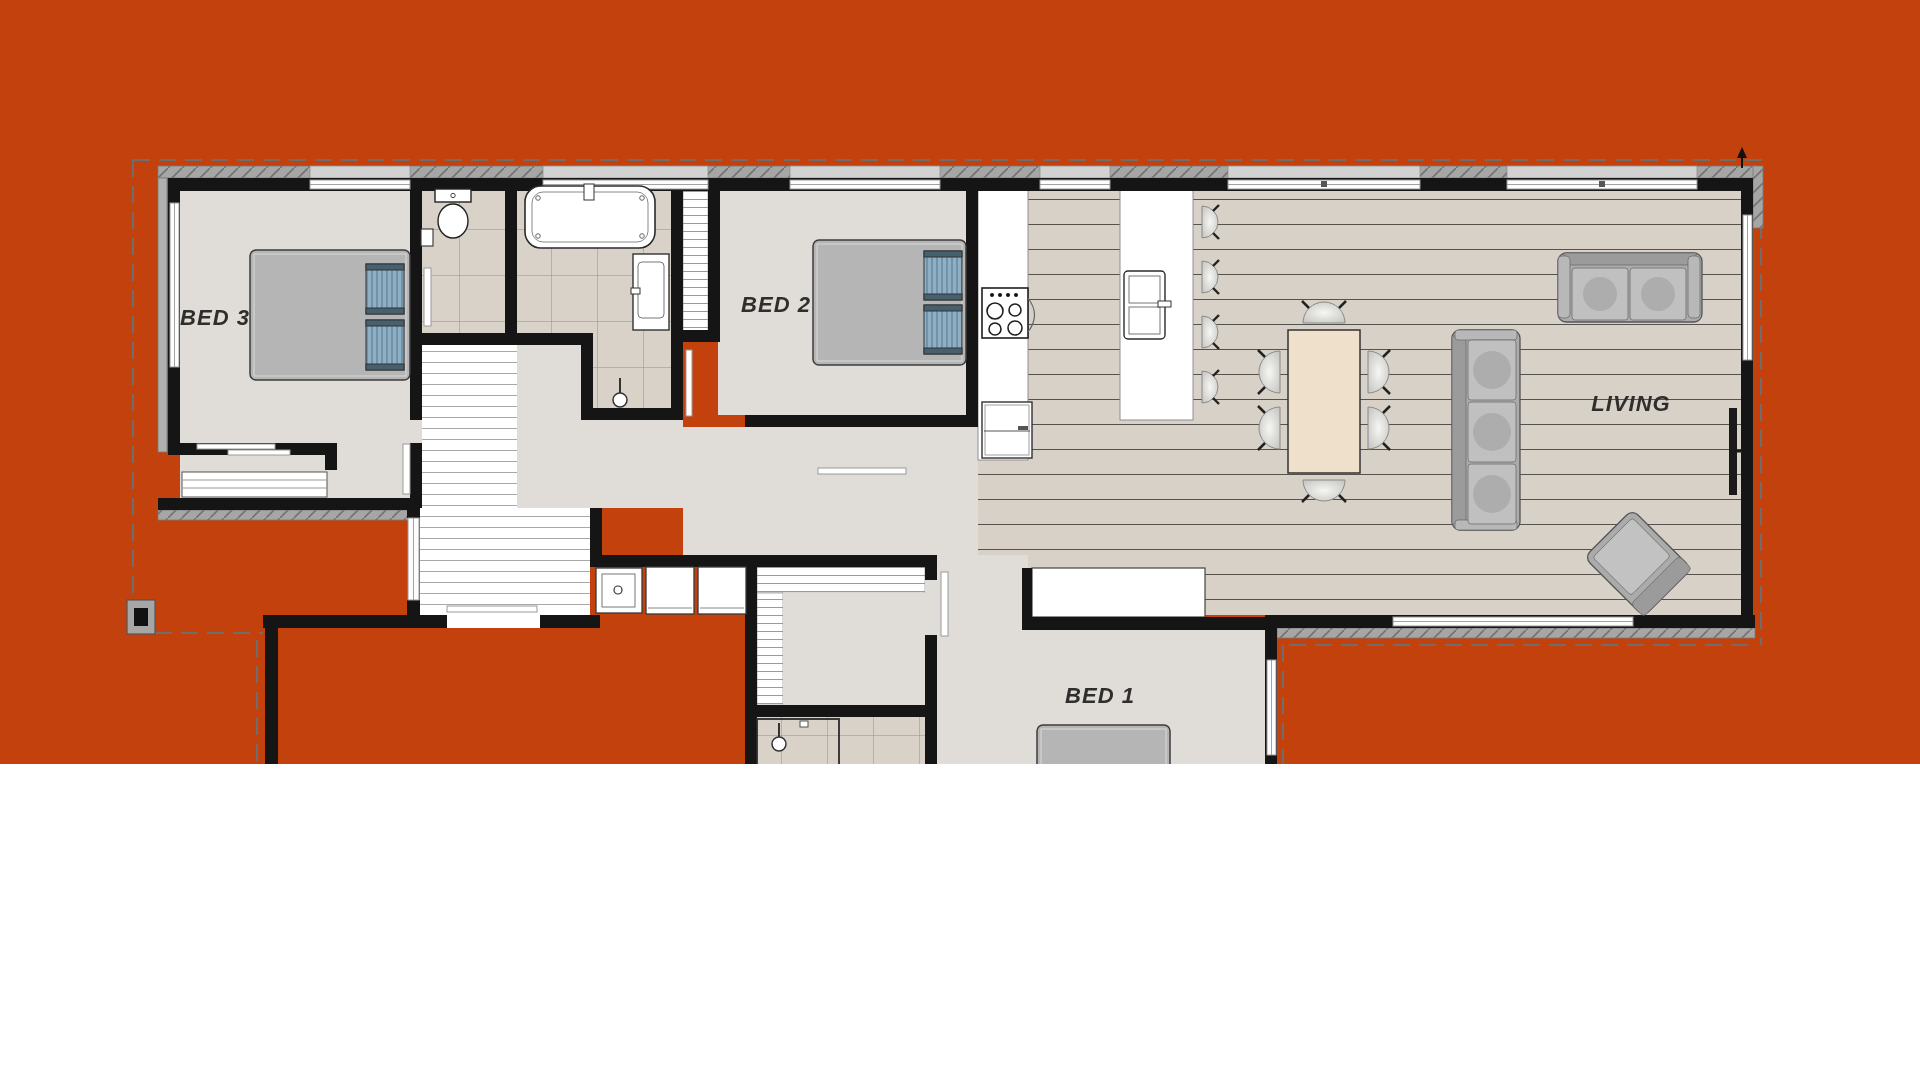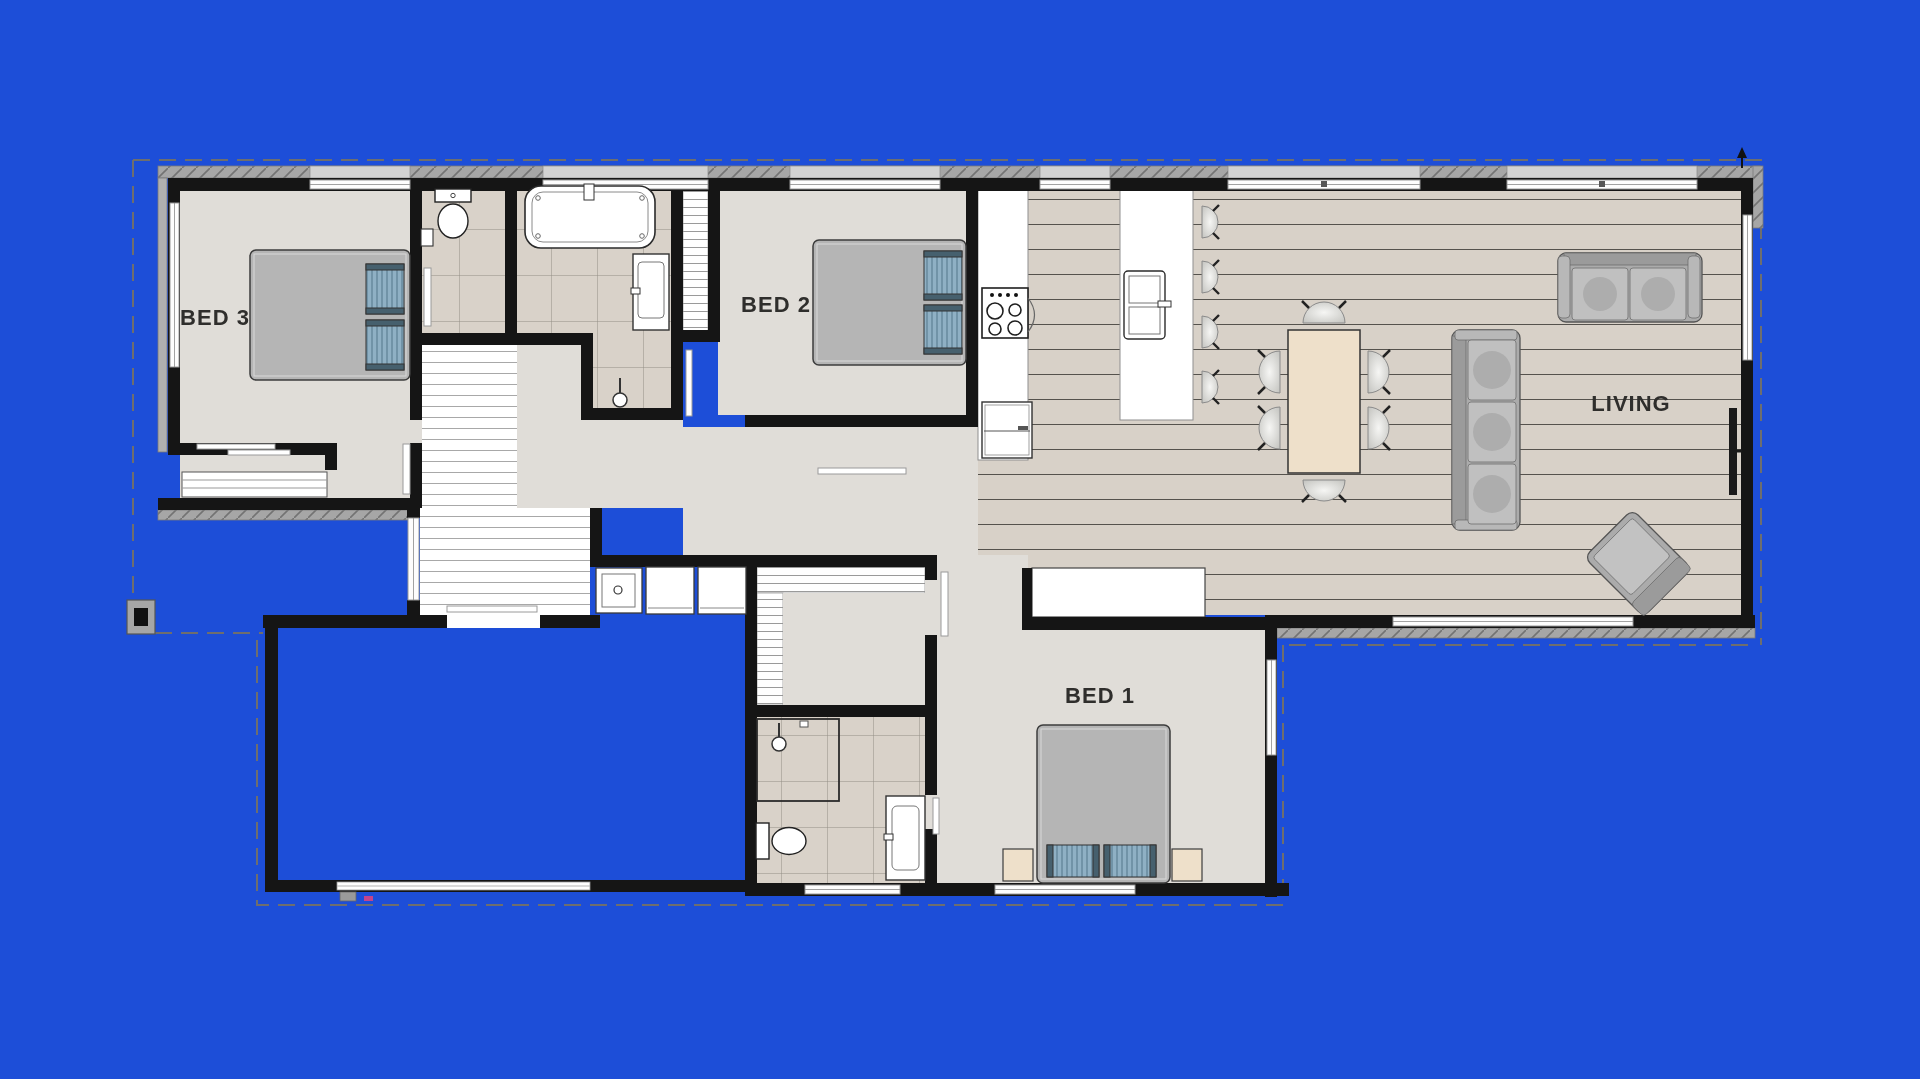--- a/index.html
+++ b/index.html
@@ -1,17 +1,17 @@
 <!DOCTYPE html>
 <html><head>
 <meta charset="utf-8">
 <style>
   html,body{margin:0;padding:0;background:#ffffff;}
-  .canvas{position:relative;width:1920px;height:1079px;background:#1d4ed8;overflow:hidden;
-          font-family:"Liberation Sans", sans-serif;}
+  .canvas{position:relative;width:1920px;height:764px;background:#c2410c;overflow:hidden;
+          font-family:"Liberation Sans", sans-serif;font-style:italic;}
   svg{position:absolute;left:0;top:0;}
   text.room-label{font-family:"Liberation Sans", sans-serif;font-weight:bold;font-size:22px;
                   fill:#2f2e2c;letter-spacing:1px;}
 </style>
 </head>
 <body>
 
 <div class="canvas">
 <svg width="1920" height="1079" viewBox="0 0 1920 1079">
   <defs>

